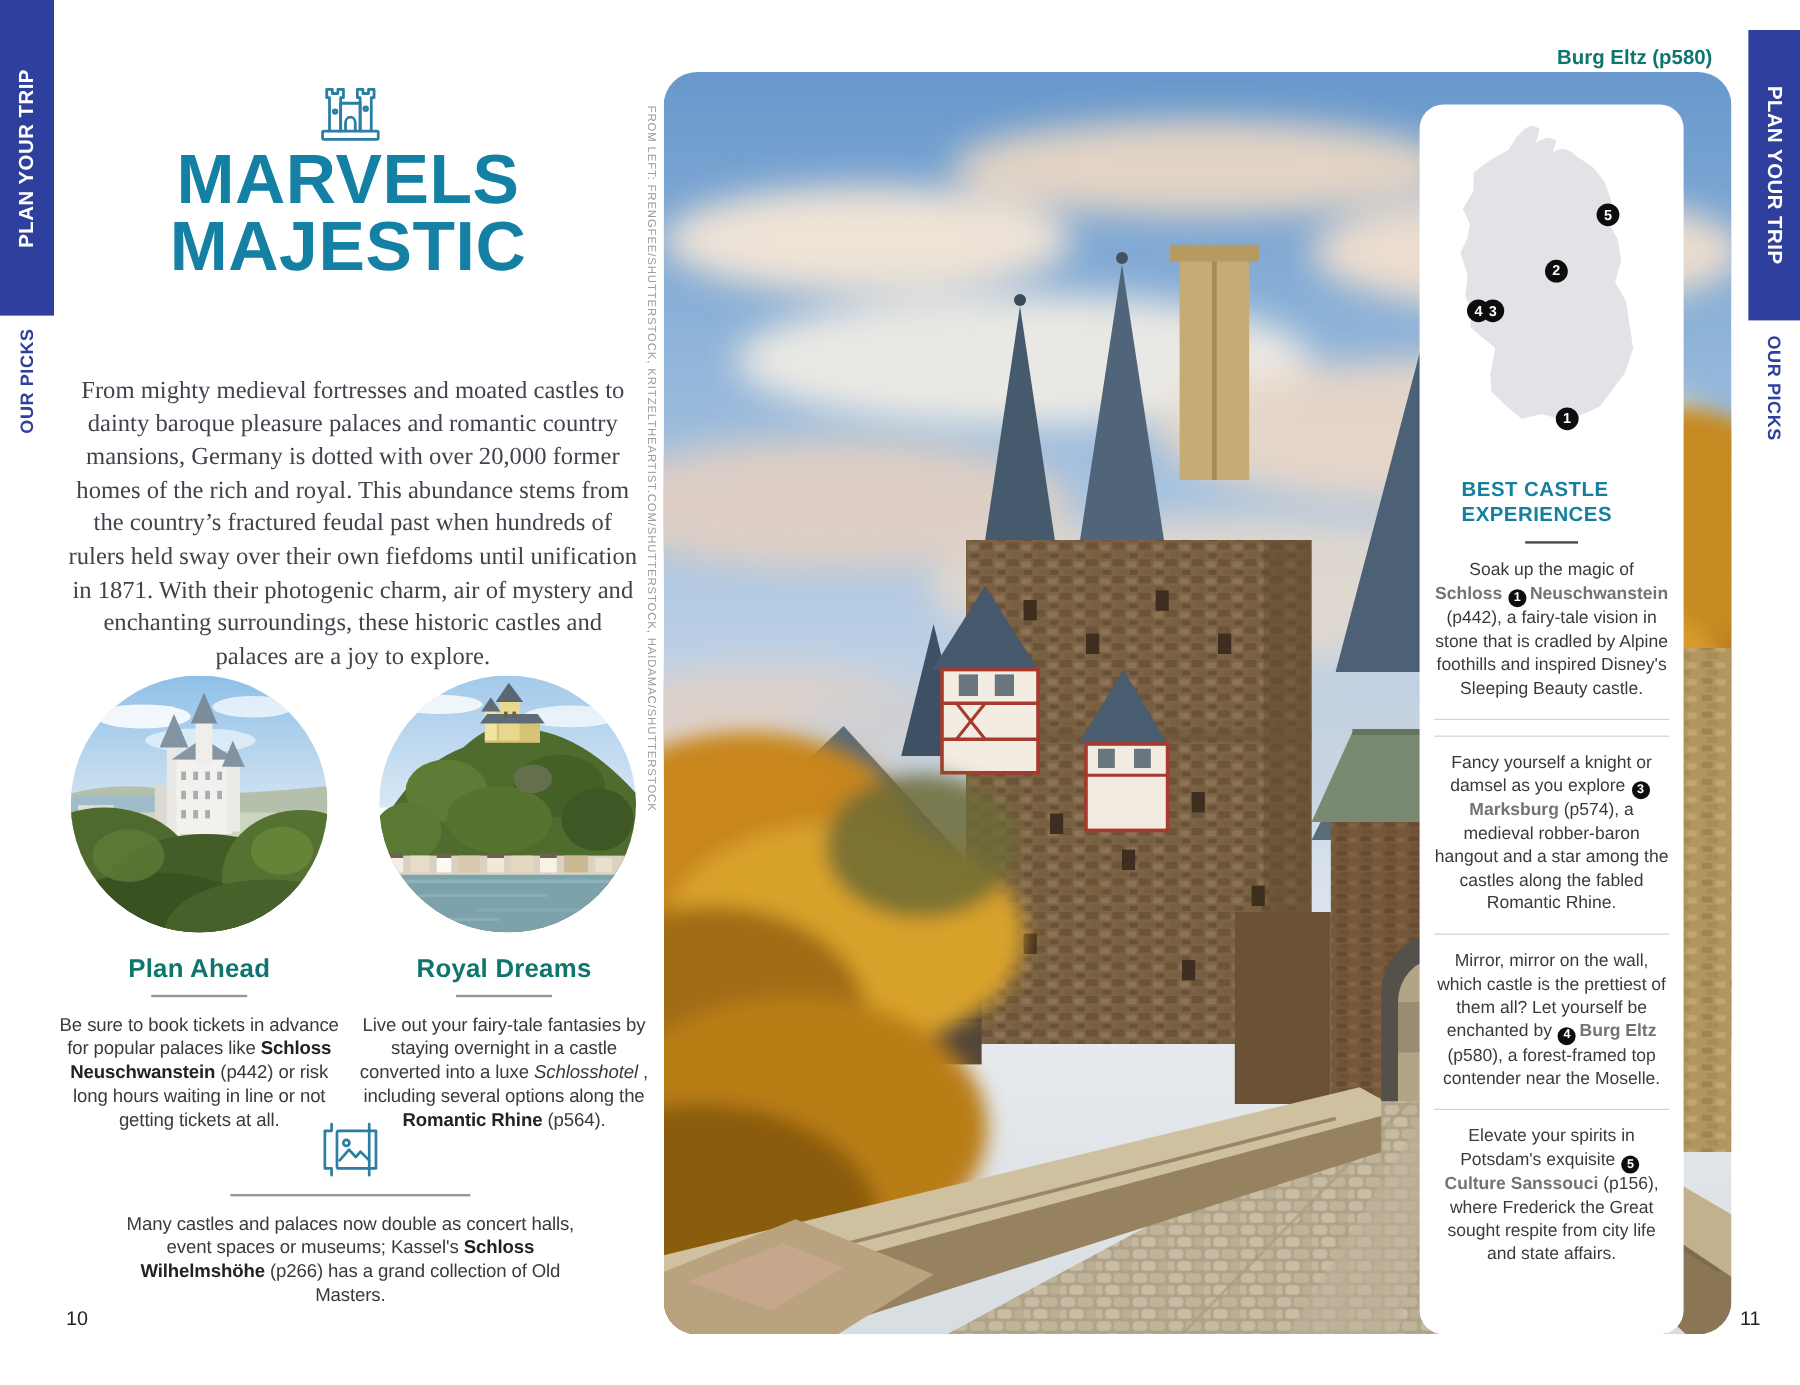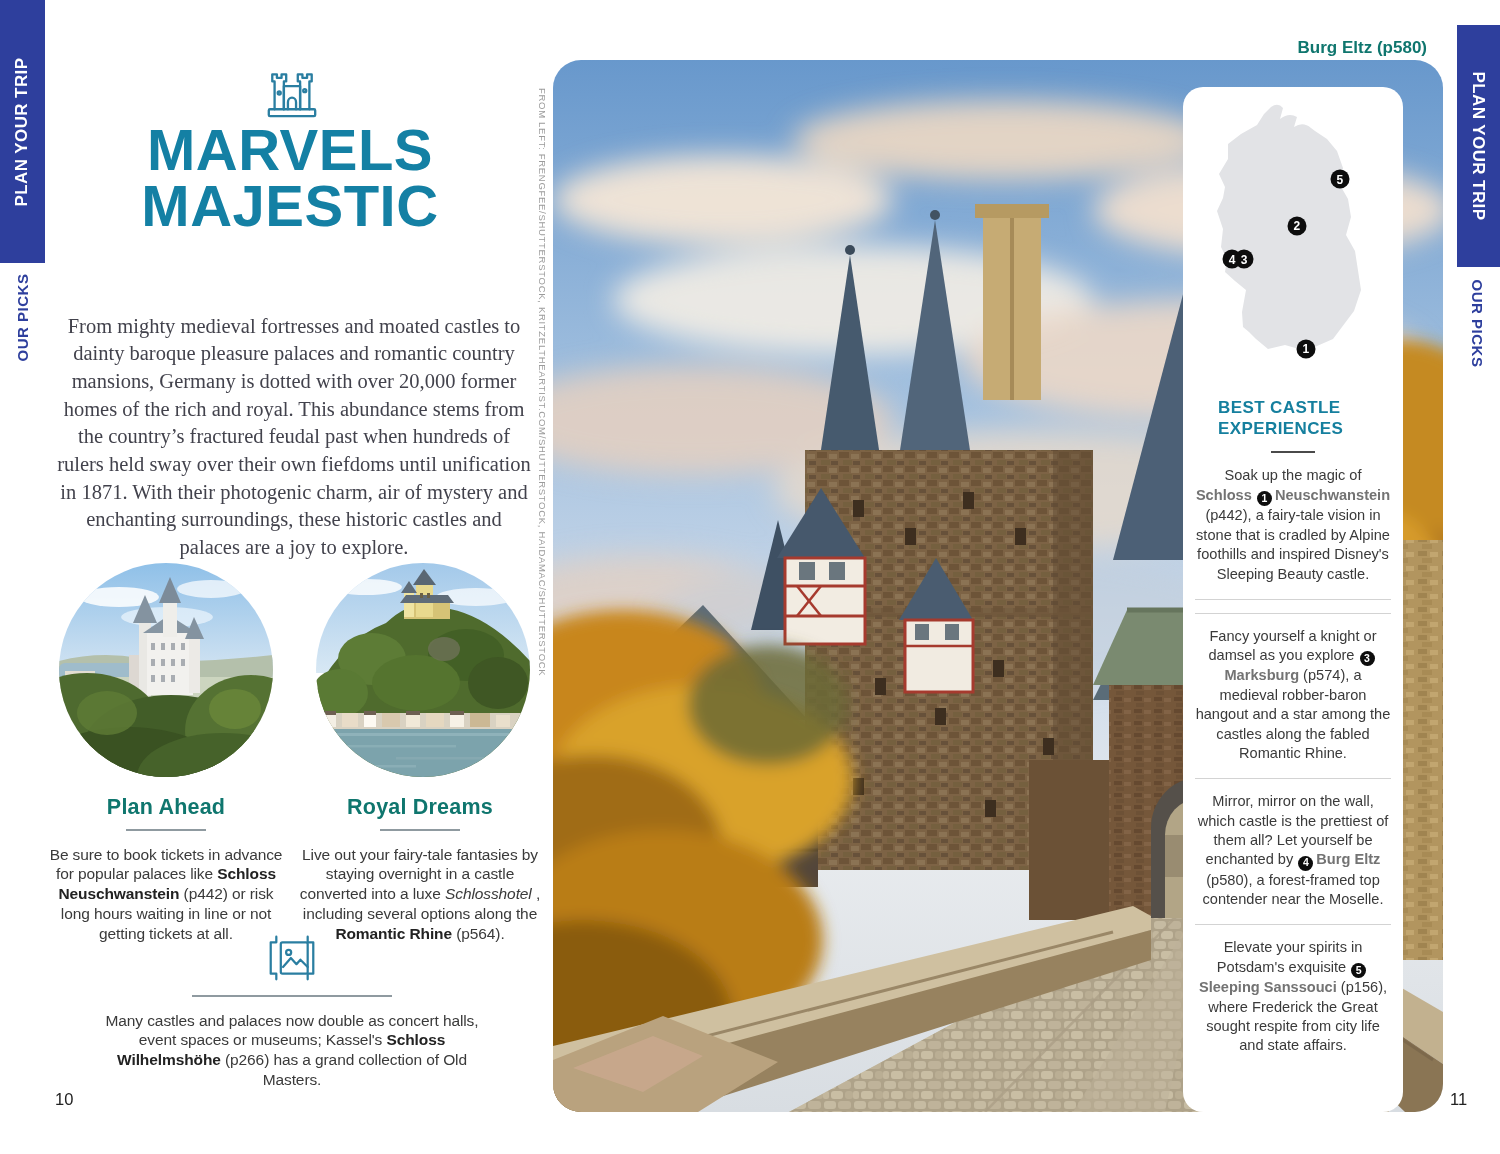--- a/index.html
+++ b/index.html
@@ -429,21 +429,21 @@
     <hr class="item-rule">
 
     <hr class="item-rule">
 
     <p class="card-item"><span>Fancy yourself a knight or damsel as you explore </span><span class="b"></span><span class="badge">3</span><span class="b">Marksburg</span><span> (p574), a medieval robber-baron hangout and a star among the castles along the fabled Romantic Rhine.</span></p>
     <hr class="item-rule">
 
     <p class="card-item"><span>Mirror, mirror on the wall, which castle is the prettiest of them all? Let yourself be enchanted by </span><span class="b"></span><span class="badge">4</span><span class="b">Burg Eltz</span><span> (p580), a forest-framed top contender near the Moselle.</span></p>
     <hr class="item-rule">
 
-    <p class="card-item"><span>Elevate your spirits in Potsdam's exquisite </span><span class="b"></span><span class="badge">5</span><span class="b">Sleeping Sanssouci</span><span> (p156), where Frederick the Great sought respite from city life and state affairs.</span></p>
+    <p class="card-item"><span>Elevate your spirits in Potsdam's exquisite </span><span class="b"></span><span class="badge">5</span><span class="b">Culture Sanssouci</span><span> (p156), where Frederick the Great sought respite from city life and state affairs.</span></p>
   </div>
 
   <div class="spine-bar spine-bar-right">
     <span>PLAN YOUR TRIP</span>
   </div>
   <div class="spine-picks spine-picks-right">
     <span>OUR PICKS</span>
   </div>
 
   <div class="pagenum pagenum-11">11</div>

